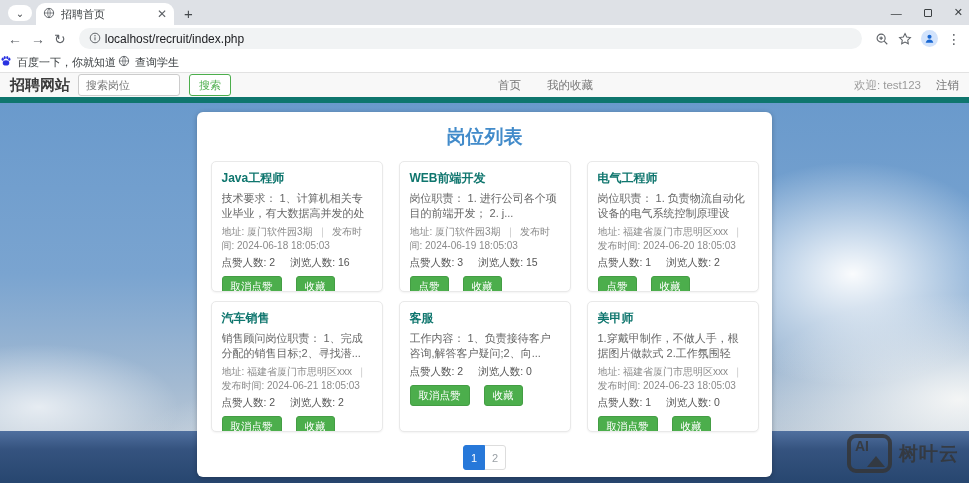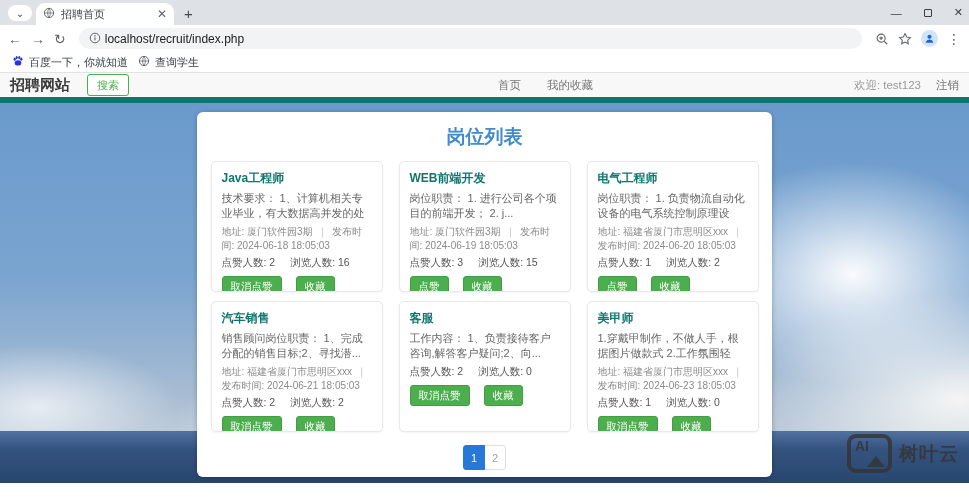--- a/index.html
+++ b/index.html
@@ -22,21 +22,21 @@
 
   .toolbar { height:27px; background:#fff; display:flex; align-items:center; padding:0 8px; gap:9px; }
   .nav-ic { color:#5f6368; font-size:14px; line-height:1; cursor:pointer; }
   .url-pill { flex:1; height:21px; background:#f1f3f4; border-radius:11px; display:flex; align-items:center;
     padding:0 10px; gap:4px; margin:0 4px; }
   .url-text { font-size:12px; color:#202124; }
   .tool-ic { display:flex; align-items:center; cursor:pointer; }
   .avatar { width:17px; height:17px; border-radius:50%; background:#d2e3fc; display:flex; align-items:center; justify-content:center; }
 
   .bookmarks { height:21px; background:#fff; border-bottom:1px solid #e2e2e2; display:flex; align-items:center;
-    padding:0 12px; gap:10px; }
+    padding:0 0; gap:2px; }
   .bm { display:flex; align-items:center; gap:5px; font-size:11px; color:#3c4043; cursor:pointer; }
 
   
   .site-header { height:30px; background:#f8f8f8; border-bottom:6px solid #0f766e; display:flex; align-items:center;
     padding:0 10px; position:relative; }
   .brand { font-size:15px; font-weight:600; color:#3a3a3a; margin-right:8px; }
   .search-input { width:102px; height:22px; border:1px solid #ccc; border-radius:3px; padding:0 7px; font-size:11px;
     color:#333; outline:none; font-family:inherit; }
   .search-btn { margin-left:9px; height:22px; padding:0 9px; background:#fff; border:1px solid #4cae4c; color:#4cae4c;
     border-radius:3px; font-size:11px; cursor:pointer; font-family:inherit; }
@@ -169,20 +169,21 @@
           <circle cx="8" cy="8" r="6.2" fill="none" stroke="#5f6368" stroke-width="1.3"></circle>
           <path d="M1.8 8h12.4M8 1.8c2.3 1.9 2.3 10.5 0 12.4M8 1.8c-2.3 1.9-2.3 10.5 0 12.4" fill="none" stroke="#5f6368" stroke-width="1"></path>
         </svg>
     </span>
     <span>查询学生</span>
   </span>
 </div>
 
 <div class="site-header">
   <span class="brand">招聘网站</span>
+  <input class="search-input" type="text" placeholder="搜索岗位" style="">
   <button class="search-btn">搜索</button>
   <div class="top-nav">
     <span>首页</span>
     <span>我的收藏</span>
   </div>
   <div class="user-area">
     <span class="welcome">欢迎: test123</span>
     <span class="logout">注销</span>
   </div>
 </div>

